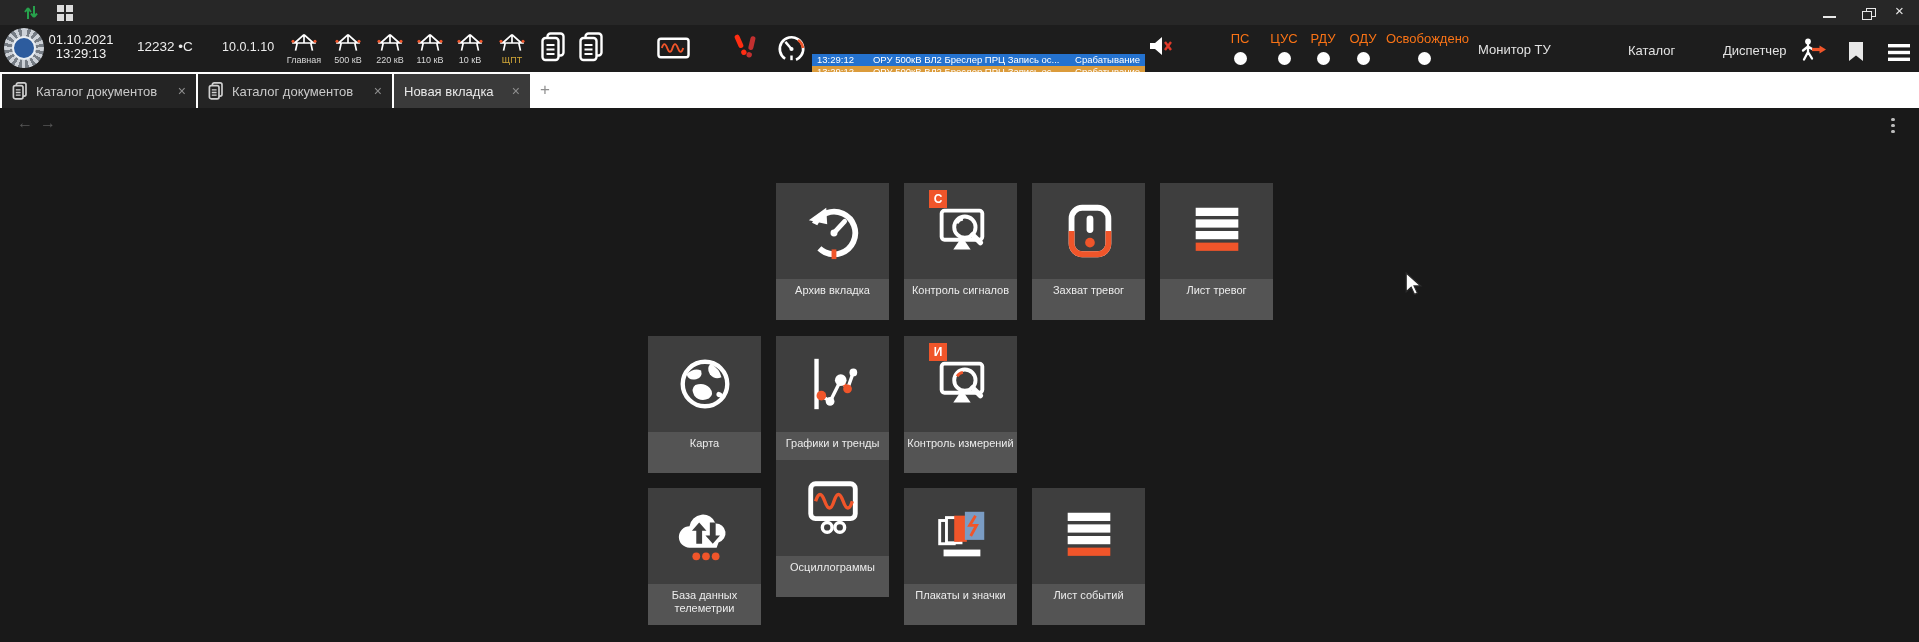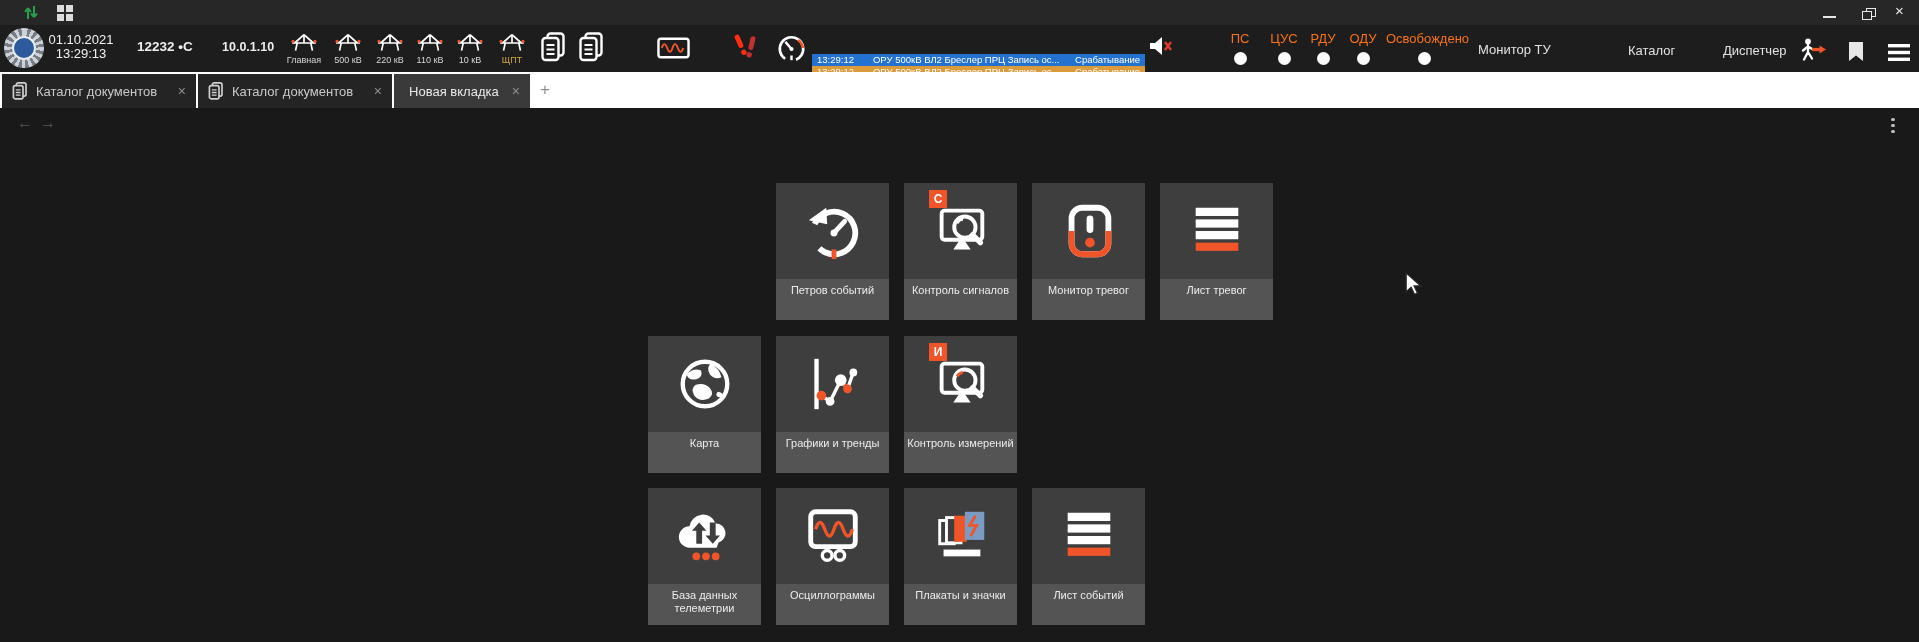--- a/index.html
+++ b/index.html
@@ -13,40 +13,40 @@
   .restore-back{position:absolute;left:7px;top:0;width:8px;height:7px;border:1.6px solid #e8e8e8;}
   .restore-front{position:absolute;left:3px;top:3px;width:8px;height:7px;border:1.6px solid #e8e8e8;background:#272727;}
   .closex{font-size:15px;line-height:12px;color:#e8e8e8;}
   
   .toolbar{left:0;top:25px;width:1919px;height:47px;background:#1d1d1d;}
   .logo{left:4px;top:3px;width:40px;height:40px;border-radius:50%;
         background:repeating-conic-gradient(#cdd2d8 0deg 11deg,#767d85 11deg 22deg);}
   .logo-core{position:absolute;left:8px;top:8px;width:24px;height:24px;border-radius:50%;
         background:#2d5c9e;border:2px solid #e8edf2;box-sizing:border-box;}
   .dt{font-size:13px;color:#f2f2f2;text-align:center;line-height:14px;}
-  .smalltxt{font-size:12.5px;color:#ededed;font-weight:bold;}
+  .smalltxt{font-size:12.5px;color:#ededed;}
   .station{width:40px;text-align:center;}
   .station svg{display:block;margin:0 auto;}
   .st-label{font-size:9px;color:#d8d8d8;margin-top:1px;white-space:nowrap;}
   .st-label.warn{color:#d4a938;}
   .alarmlist{left:812px;top:29px;width:333px;height:35.2px;font-size:9.5px;}
   .alarm-row{display:flex;height:11.7px;line-height:11.8px;padding:0 5px;gap:7px;color:#fff;white-space:nowrap;}
   .alarm-row .a-text{flex:1;overflow:hidden;text-overflow:clip;margin-left:12px;}
   .alarm-sel{background:#2472cf;}
   .alarm-warn{background:#db9b3b;}
   .region{text-align:center;}
   .region-label{font-size:13px;color:#f97316;white-space:nowrap;}
   .region-dot{width:13px;height:13px;border-radius:50%;background:#fdfdfd;margin:6px auto 0;}
   .tb-text{font-size:13px;color:#e2e2e2;white-space:nowrap;}
   
   .tabbar{left:0;top:72px;width:1919px;height:36px;background:#ffffff;}
   .tab{position:absolute;top:2px;height:34px;background:#242424;display:flex;align-items:center;gap:8px;padding:0 10px;box-sizing:border-box;}
   .tab.active{background:#3a3a3a;}
   .tab-label{font-size:13px;color:#c9c9c9;white-space:nowrap;overflow:hidden;flex:1;}
-  .tab.active .tab-label{color:#e9e9e9;text-align:center;}
+  .tab.active .tab-label{color:#e9e9e9;}
   .tab-close{color:#8f8f8f;font-size:14px;line-height:14px;}
   .newtab{position:absolute;top:8px;font-size:17px;color:#8f8f8f;line-height:20px;}
   
   .navglyph{font-size:16px;color:#575757;line-height:16px;}
   .moredots div{width:3.5px;height:3.5px;border-radius:50%;background:#bdbdbd;margin:2.5px auto;}
   
   .tile{position:absolute;width:113px;height:137px;cursor:pointer;}
   .tile-icon{position:relative;width:113px;height:96px;background:#3e3e3e;display:flex;align-items:center;justify-content:center;}
   .tile-label{width:113px;height:41px;background:#545454;box-sizing:border-box;padding:5px 3px 0;
               font-size:11px;line-height:13px;color:#ececec;text-align:center;}
@@ -275,21 +275,21 @@
   <div class="tile" style="left:776px;top:183px">
     <div class="tile-icon">
       <svg width="62" height="62" viewBox="0 0 64 64">
         <circle cx="33" cy="34" r="22" fill="none" stroke="#fff" stroke-width="6" stroke-dasharray="110 29" transform="rotate(-155 33 34)"></circle>
         <path d="M7 21 L25 8 L26 25 Z" fill="#fff"></path>
         <path d="M33 34 L44 22" stroke="#fff" stroke-width="5" stroke-linecap="round"></path>
         <circle cx="33" cy="34" r="3.6" fill="#fff"></circle>
         <rect x="30.5" y="51" width="5" height="10" fill="#F0552A"></rect>
       </svg>
     </div>
-    <div class="tile-label">Петров событий</div>
+    <div class="tile-label">Архив вкладка</div>
   </div>
 
   <div class="tile" style="left:904px;top:183px">
     <div class="tile-icon">
       <svg width="62" height="62" viewBox="0 0 64 64">
         <rect x="12" y="11" width="42" height="30" rx="3" fill="none" stroke="#fff" stroke-width="4"></rect>
         <path d="M24 51 h18 l-7 -10 h-4 z" fill="#fff"></path>
         <circle cx="36" cy="28" r="11" fill="#3e3e3e" stroke="#fff" stroke-width="4"></circle>
         <path d="M44 36 L52 44" stroke="#fff" stroke-width="5.5" stroke-linecap="round"></path>
         <path d="M28 24 a9 9 0 0 1 6 -4" stroke="#fff" stroke-width="2.5" fill="none"></path>
@@ -301,21 +301,21 @@
 
   <div class="tile" style="left:1032px;top:183px">
     <div class="tile-icon">
       <svg width="62" height="62" viewBox="0 0 64 64">
         <rect x="14" y="8" width="38" height="48" rx="11" fill="none" stroke="#fff" stroke-width="6"></rect>
         <path d="M14 32 L14 45 A11 11 0 0 0 25 56 L41 56 A11 11 0 0 0 52 45 L52 32" fill="none" stroke="#F0552A" stroke-width="6"></path>
         <rect x="29.5" y="16" width="7" height="18" rx="3.5" fill="#fff"></rect>
         <circle cx="33" cy="44" r="5" fill="#F0552A"></circle>
       </svg>
     </div>
-    <div class="tile-label">Монитор тревог</div>
+    <div class="tile-label">Захват тревог</div>
   </div>
 
   <div class="tile" style="left:1160px;top:183px">
     <div class="tile-icon">
       <svg width="62" height="62" viewBox="0 0 64 64">
         <rect x="10" y="8" width="44" height="8.5" fill="#fff"></rect>
         <rect x="10" y="20" width="44" height="8.5" fill="#fff"></rect>
         <rect x="10" y="32" width="44" height="8.5" fill="#fff"></rect>
         <rect x="10" y="44" width="44" height="8.5" fill="#F0552A"></rect>
       </svg>
@@ -374,21 +374,21 @@
         <path d="M26 18 l-7.5 8.5 h4.5 V40 h6 V26.5 h4.5 z" fill="#3e3e3e"></path>
         <path d="M40 40 l7.5 -8.5 h-4.5 V18 h-6 v13.5 h-4.5 z" fill="#3e3e3e"></path>
         <circle cx="23" cy="53" r="4" fill="#F0552A"></circle>
         <circle cx="33" cy="53" r="4" fill="#F0552A"></circle>
         <circle cx="43" cy="53" r="4" fill="#F0552A"></circle>
       </svg>
     </div>
     <div class="tile-label">База данных телеметрии</div>
   </div>
 
-  <div class="tile" style="left:776px;top:488px">
+  <div class="tile" style="left:776px;top:460px">
     <div class="tile-icon">
       <svg width="62" height="62" viewBox="0 0 64 64">
         <rect x="9" y="7" width="46" height="36" rx="5" fill="none" stroke="#fff" stroke-width="5"></rect>
         <path d="M14 25 q4.5 -14 9.5 0 q5 14 9.5 0 q4.5 -14 9.5 0 q5 14 9.5 0" fill="none" stroke="#F0552A" stroke-width="3.5"></path>
         <circle cx="26" cy="52" r="5" fill="none" stroke="#fff" stroke-width="3.5"></circle>
         <circle cx="39" cy="52" r="5" fill="none" stroke="#fff" stroke-width="3.5"></circle>
       </svg>
     </div>
     <div class="tile-label">Осциллограммы</div>
   </div>

